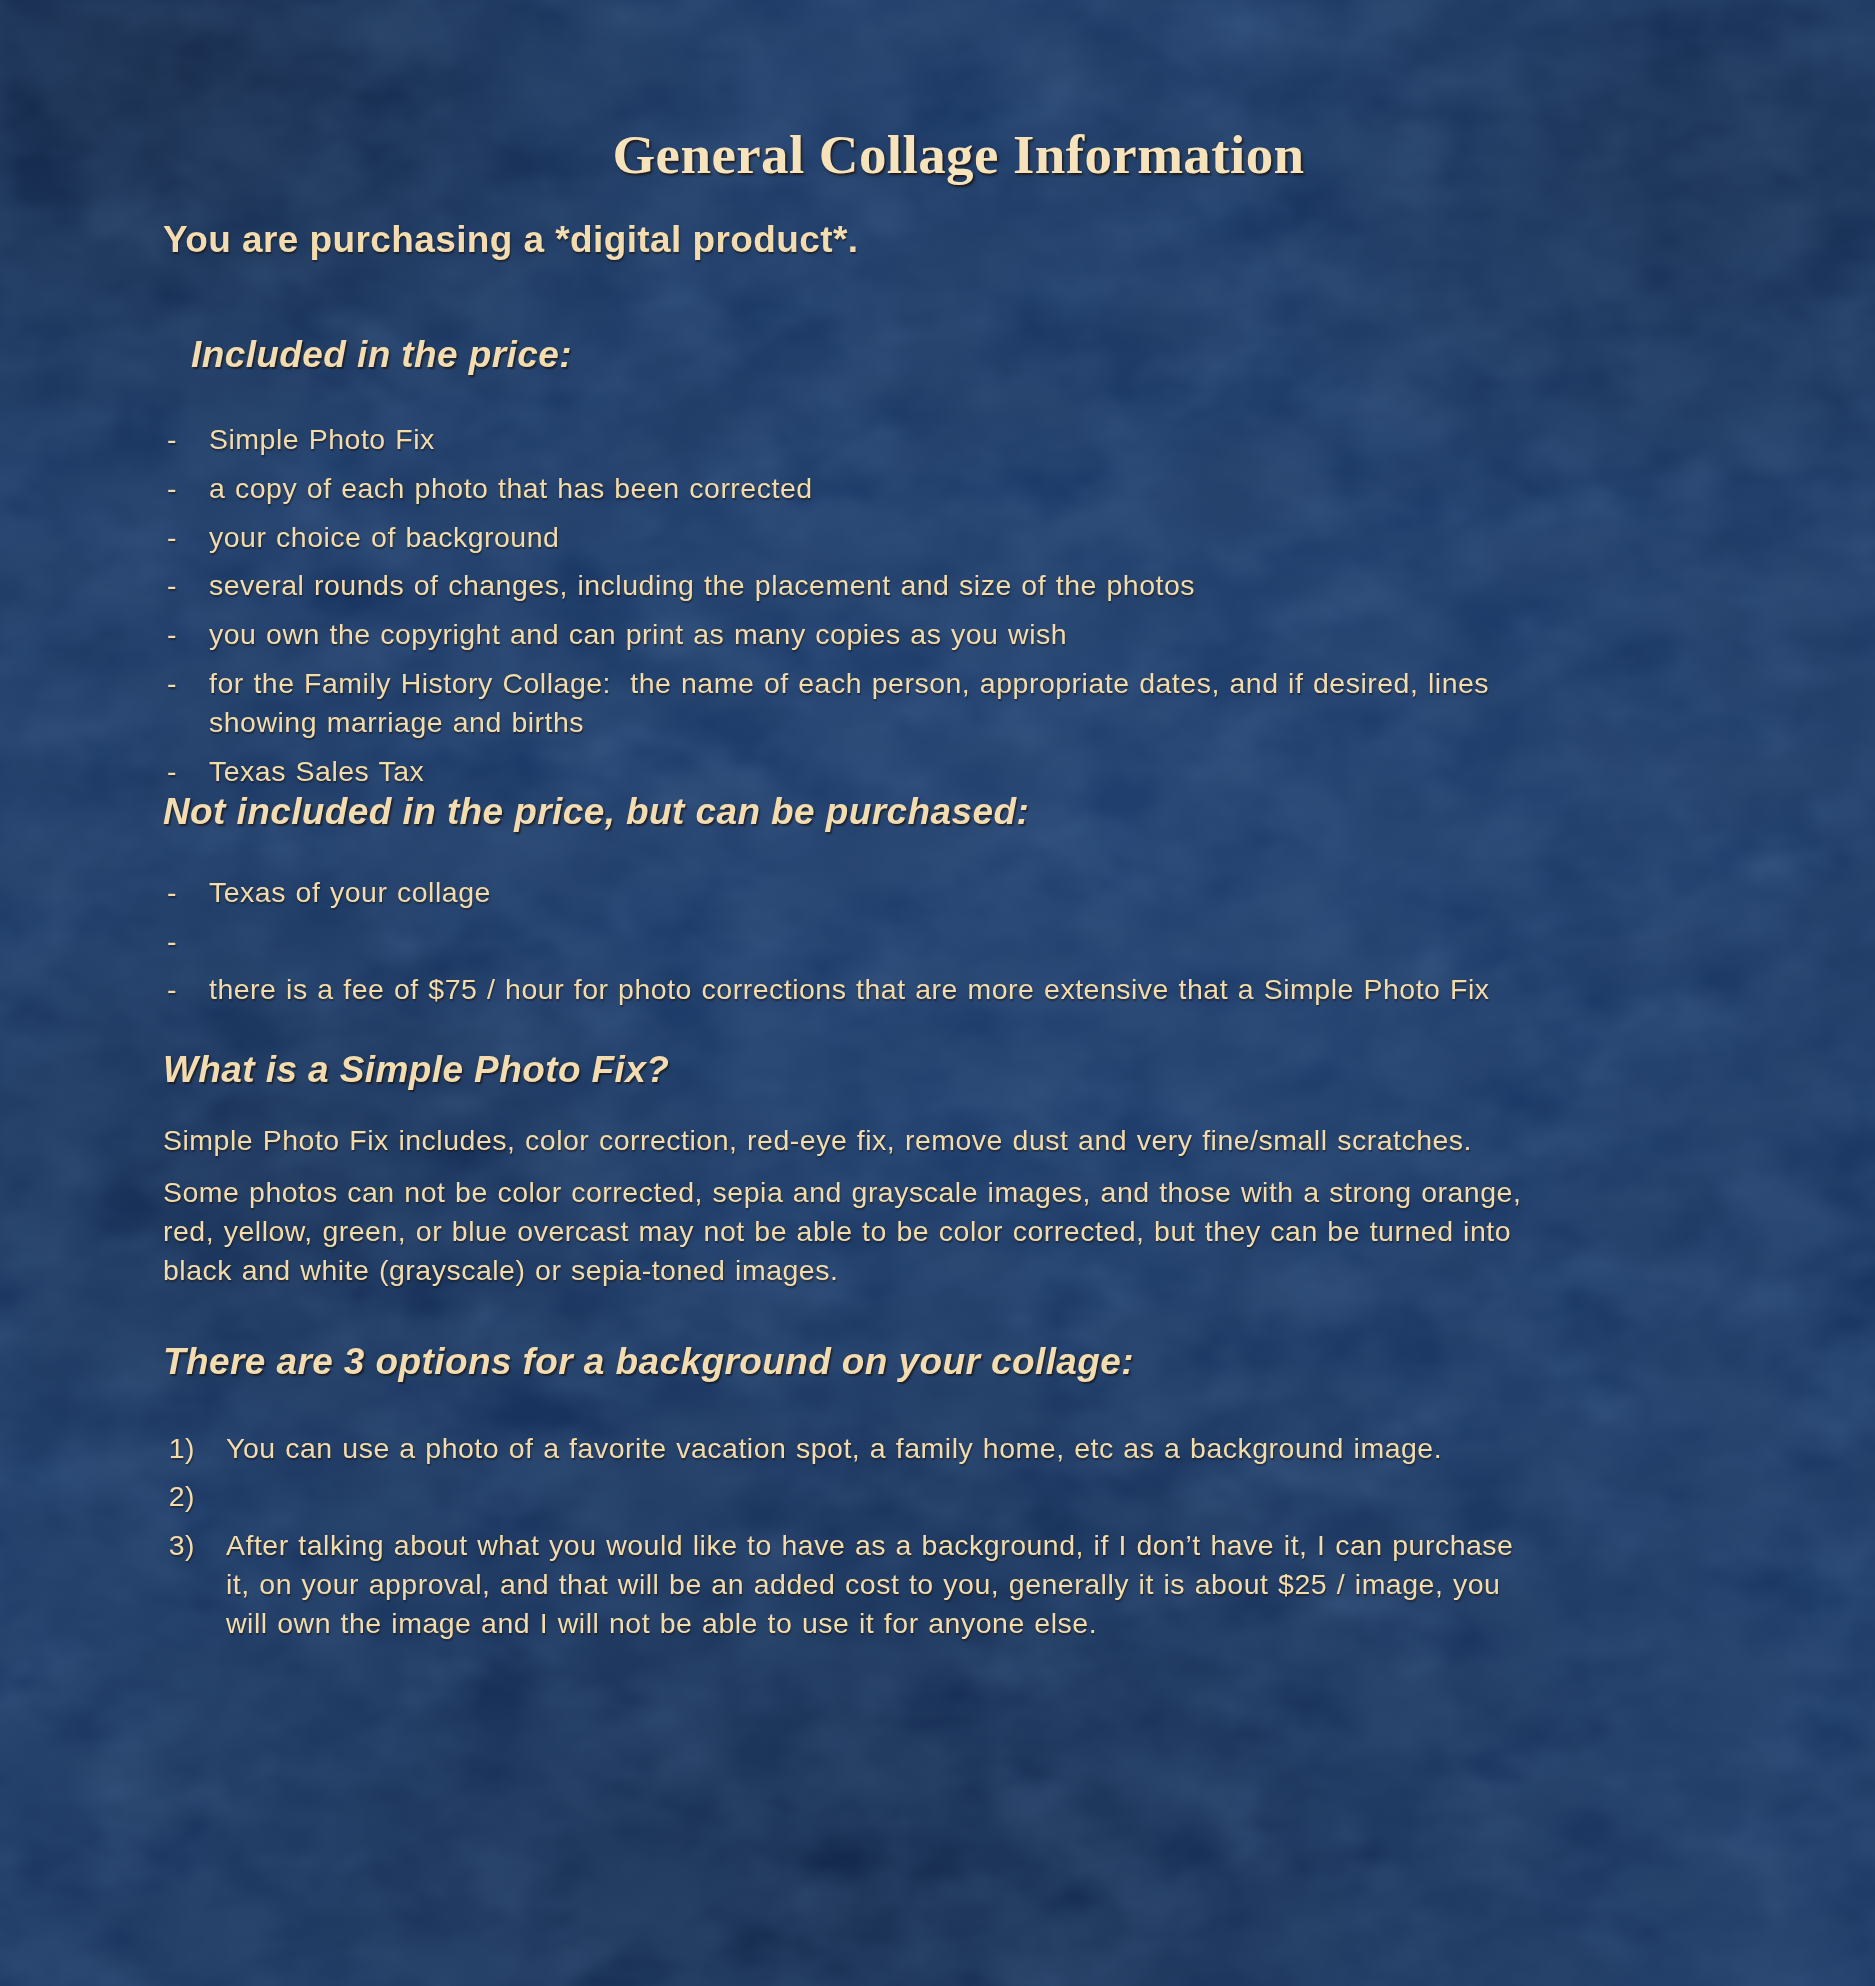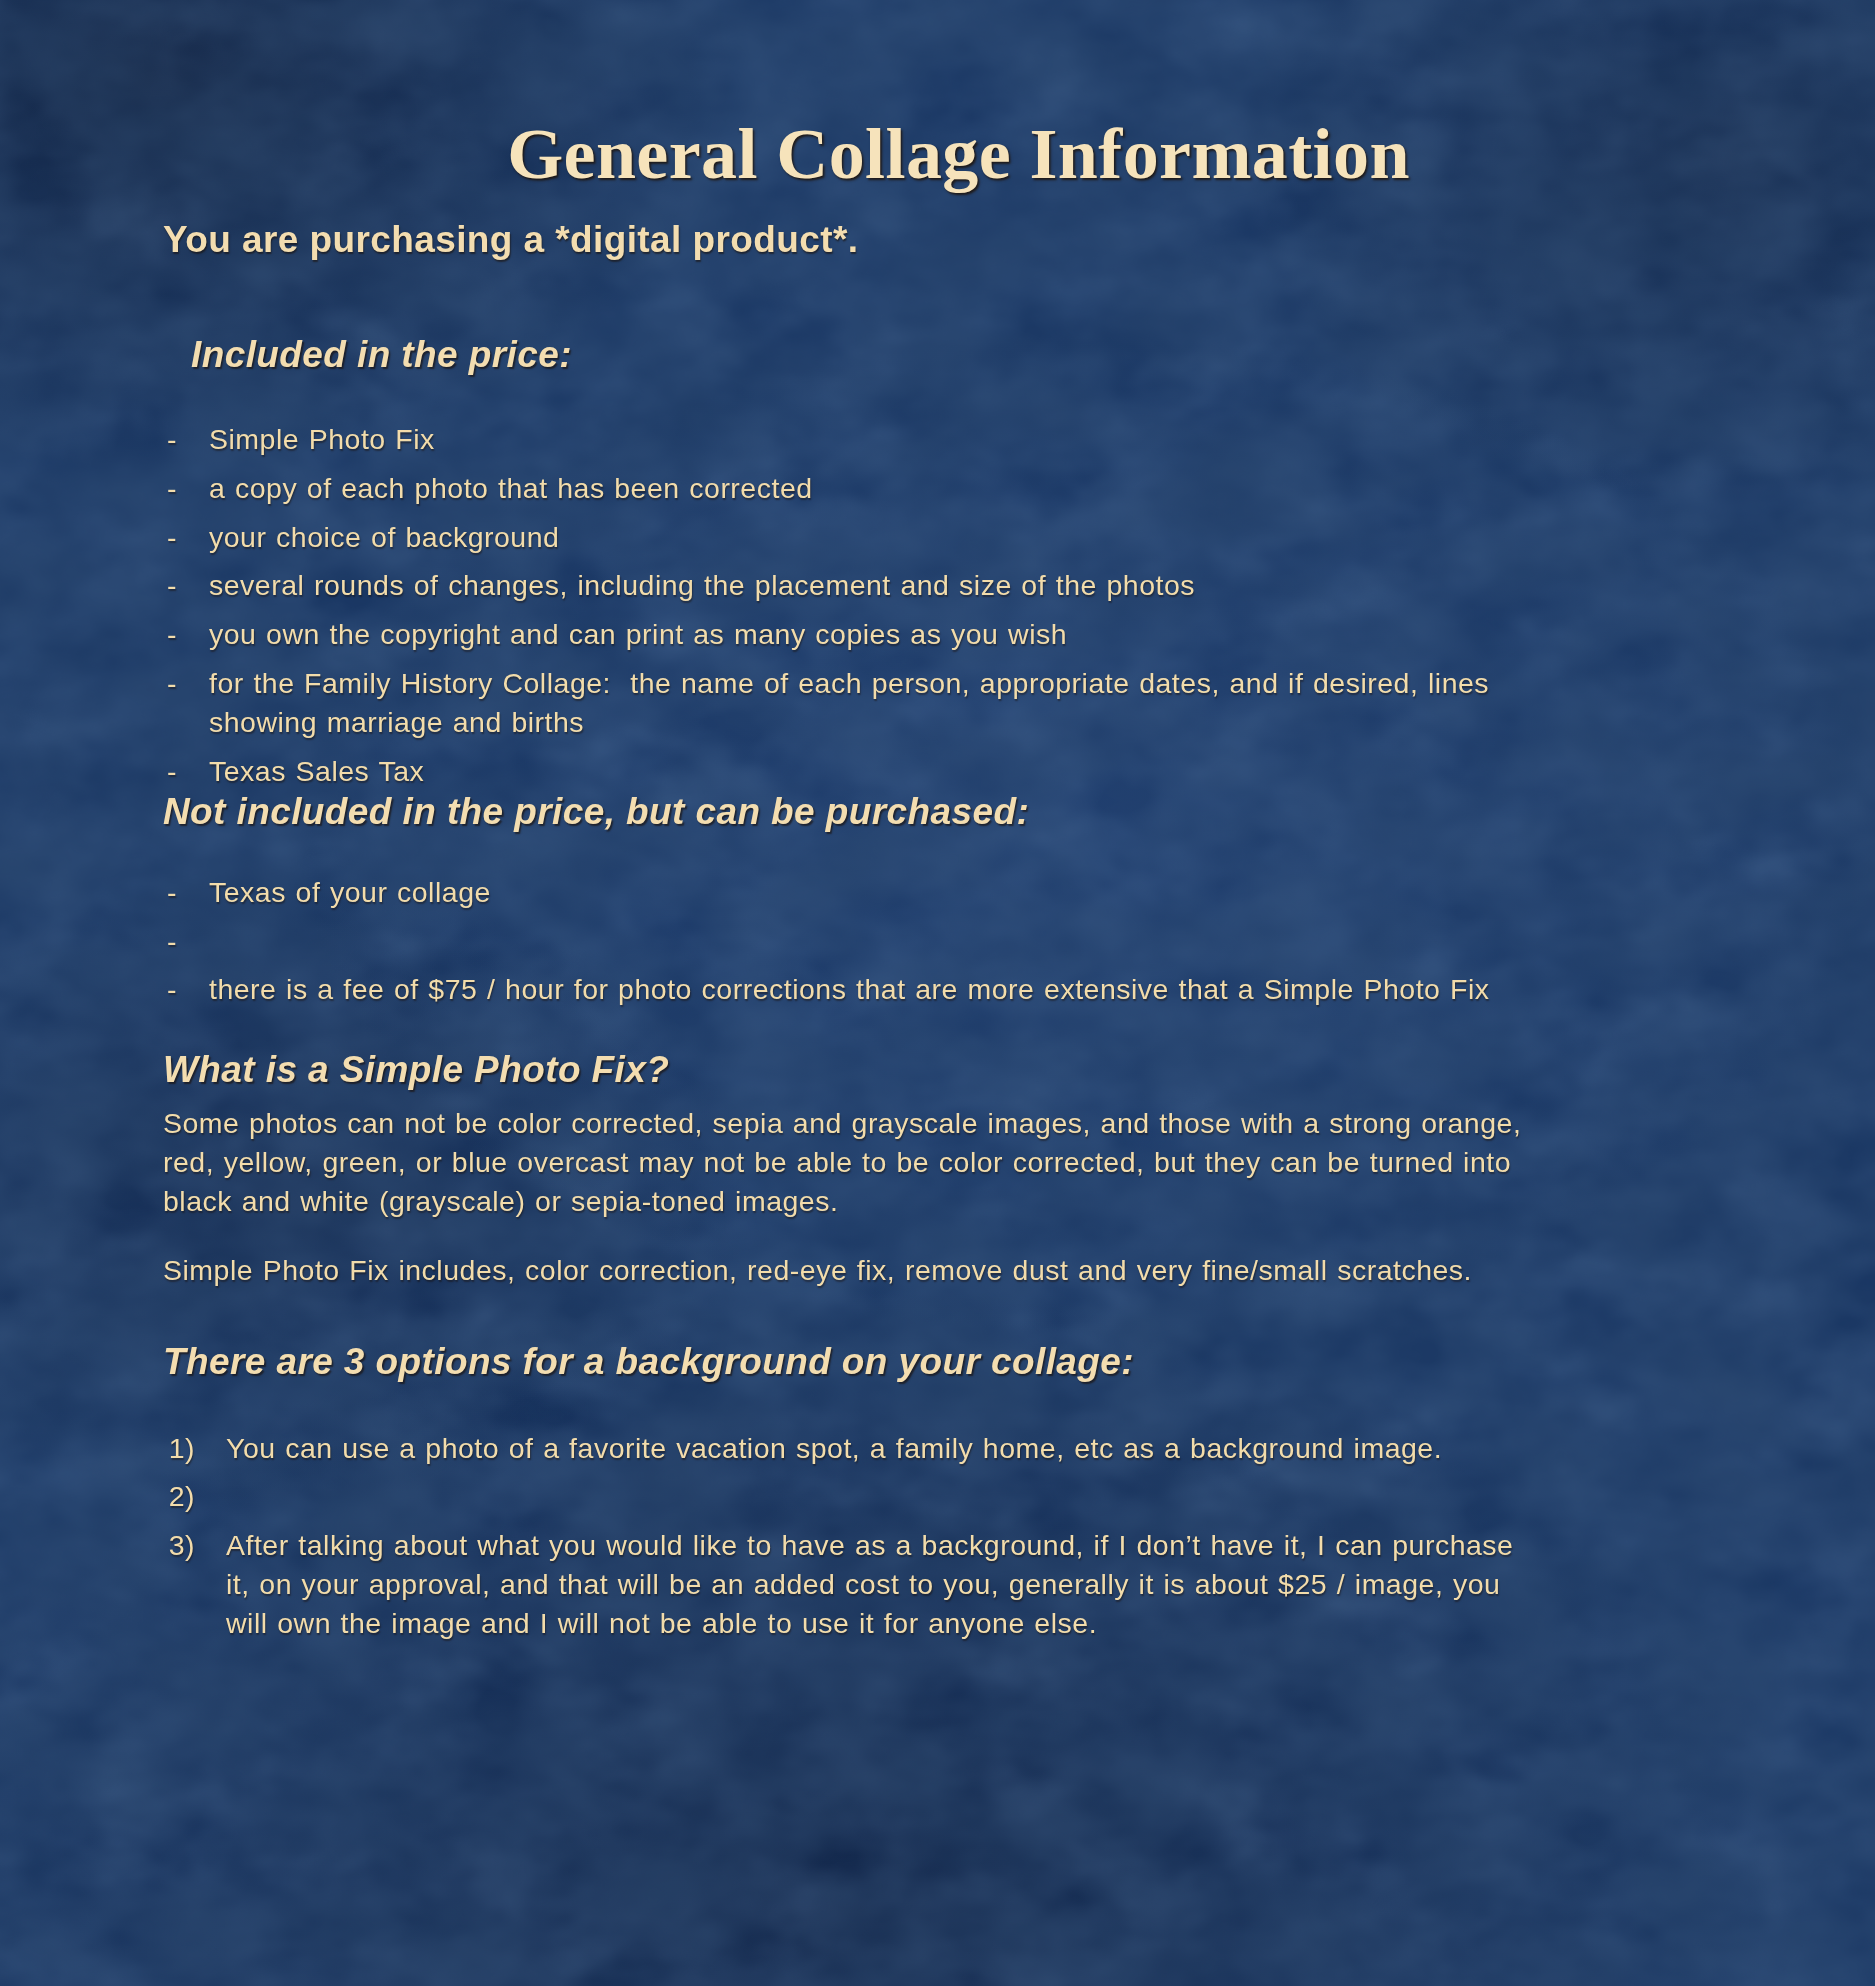--- a/index.html
+++ b/index.html
@@ -31,21 +31,21 @@
   .content {
     position: absolute;
     inset: 0;
     padding: 0 122px 0 163px;
     box-sizing: border-box;
   }
   .doc-title {
     margin: 122px 0 0 0;
     font-family: "Liberation Serif", "DejaVu Serif", serif;
     font-weight: bold;
-    font-size: 72px;
+    font-size: 55px;
     line-height: 65px;
     text-align: center;
     color: #f6e3bb;
     letter-spacing: 0.4px;
     text-shadow: 1.6px 2.4px 2.4px rgba(30,15,0,0.8);
   }
   .intro {
     margin-top: 32px;
     font-weight: bold;
     font-size: 37px;
@@ -178,24 +178,24 @@
       <div class="list-item">
         <span class="marker">-</span>
       </div>
       <div class="list-item">
         <span class="marker">-</span>
         <span class="item-text">there is a fee of $75 / hour for photo corrections that are more extensive that a Simple Photo Fix</span>
       </div>
     </div>
 
     <h2 class="section-heading mt-c">What is a Simple Photo Fix?</h2>
+    <p class="para first body-text">Simple Photo Fix includes, color correction, red-eye fix, remove dust and very fine/small scratches.</p>
     <p class="para second body-text">Some photos can not be color corrected, sepia and grayscale images, and those with a strong orange,
 red, yellow, green, or blue overcast may not be able to be color corrected, but they can be turned into
 black and white (grayscale) or sepia-toned images.</p>
-    <p class="para first body-text">Simple Photo Fix includes, color correction, red-eye fix, remove dust and very fine/small scratches.</p>
 
     <h2 class="section-heading mt-d">There are 3 options for a background on your collage:</h2>
     <div class="list num body-text">
       <div class="list-item">
         <span class="marker">1)</span>
         <span class="item-text">You can use a photo of a favorite vacation spot, a family home, etc as a background image.</span>
       </div>
       <div class="list-item">
         <span class="marker">2)</span>
       </div>

